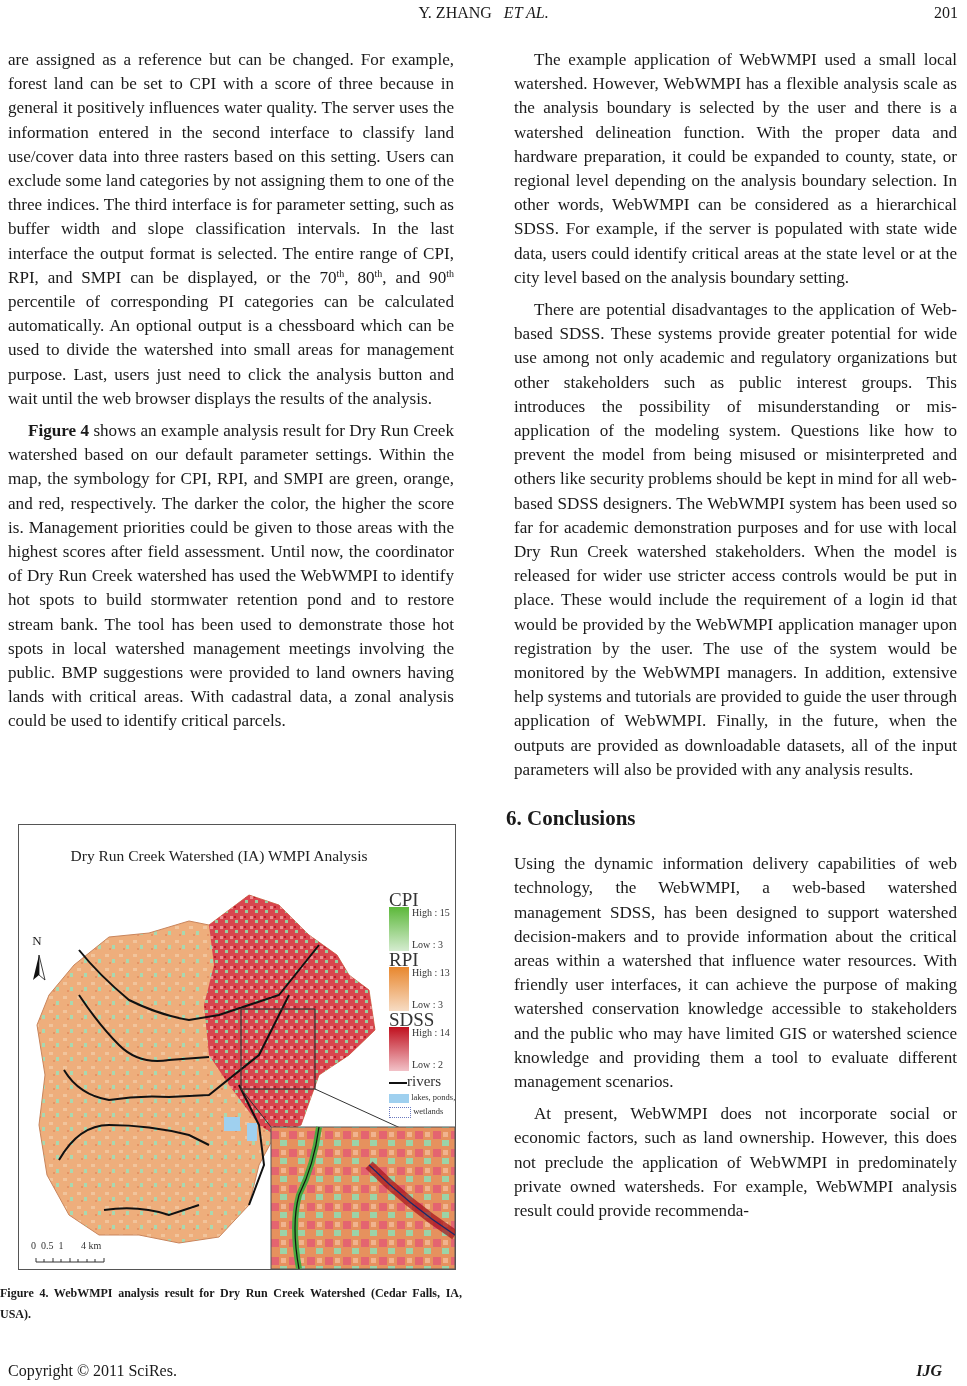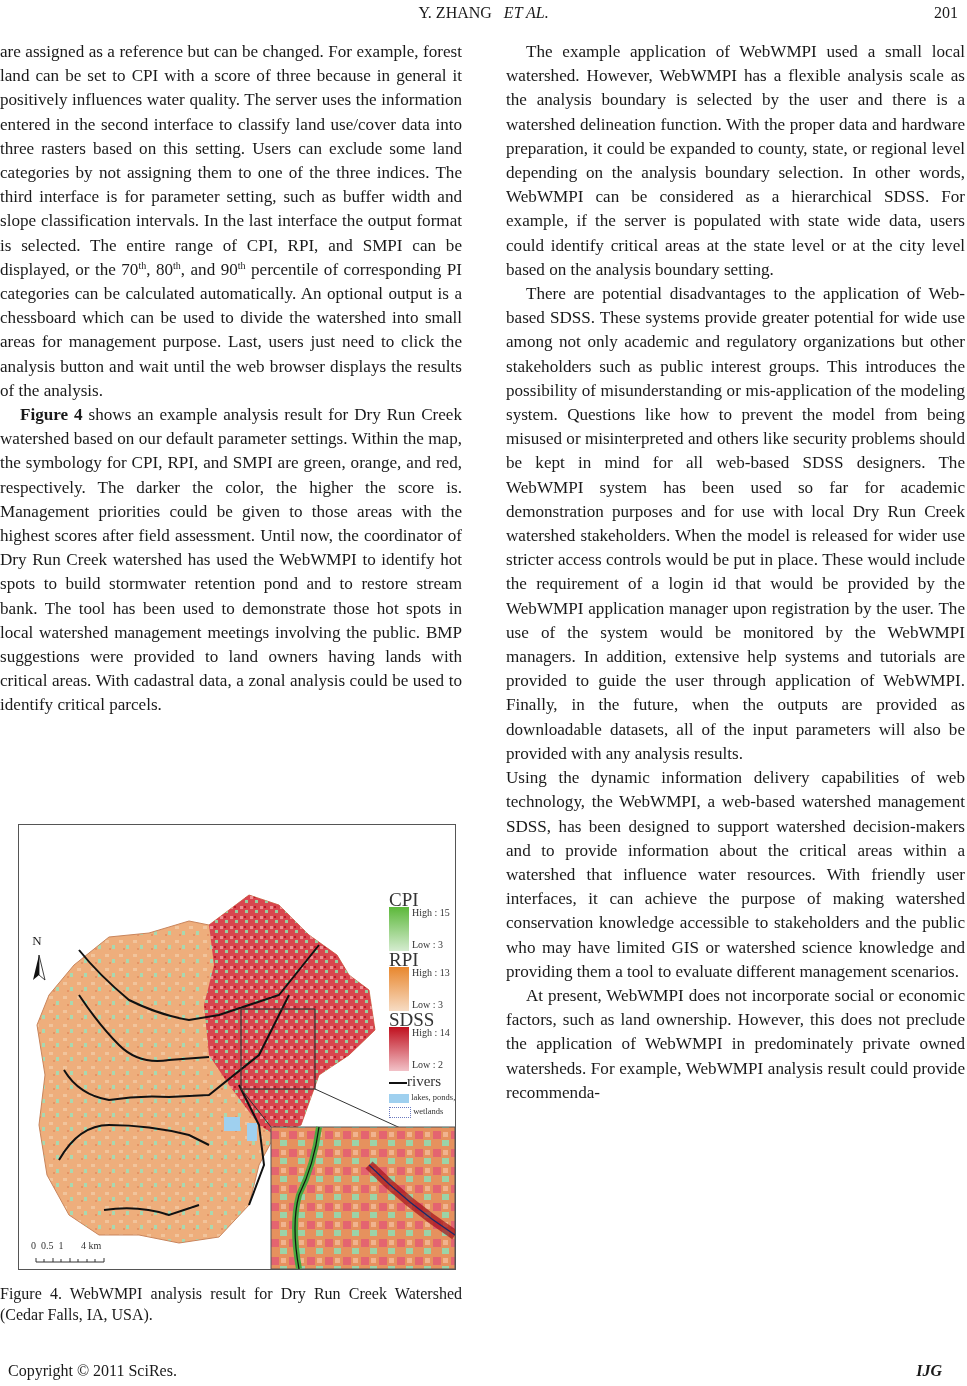--- a/index.html
+++ b/index.html
@@ -4,21 +4,21 @@
 <style>
   html, body { margin:0; padding:0; background:#fff; }
   body { width:967px; height:1386px; position:relative; overflow:hidden;
          font-family:"Liberation Serif", serif; color:#1a1a1a; }
   .header { position:absolute; top:0; left:0; width:967px; height:30px; }
   .header .authors { position:absolute; left:0; width:967px; top:4px; text-align:center; font-size:16px; }
   .header .authors i { font-style:italic; }
   .header .pagenum { position:absolute; right:9px; top:4px; font-size:16px;margin-left:20px; }
 
   .col { position:absolute; font-size:17.1px; line-height:24.2px; text-align:justify; }
-  .col p { margin:0; }
+  .col p { margin:8px; }
   .col p.indent { text-indent:20px; }
   .left { left:0; top:40px; width:462px; }
   .right { left:506px; top:40px; width:459px; }
 
   sup { font-size:10px; line-height:0; vertical-align:6px; }
   b.fig { font-weight:bold; }
 
   .section-heading { font-weight:bold; font-size:21px; margin:22px 0 20px 0; line-height:28px; }
 
   .figure { position:absolute; left:18px; top:824px; width:436px; height:444px;
@@ -29,21 +29,21 @@
   .legend .lg-title { font-size:19px; line-height:14px; }
   .legend .ramp { width:20px; height:44px; display:inline-block; vertical-align:top; }
   .legend .lg-row { position:relative; height:46px; }
   .legend .hi { position:absolute; left:23px; top:0; }
   .legend .lo { position:absolute; left:23px; top:32px; }
   .legend .misc { font-size:8.5px; line-height:14px; }
   .legend .rivers { font-size:15px; }
   .scalebar { position:absolute; left:12px; top:415px; font-size:10px; color:#333; }
   .north { position:absolute; left:10px; top:108px; font-size:13px; text-align:center; width:16px; }
 
-  .caption { position:absolute; left:0; top:1283px; width:462px; font-weight:normal; font-size:16px; line-height:21px; text-align:justify; }
+  .caption { position:absolute; left:0; top:1283px; width:462px; font-weight:bold; font-size:12px; line-height:21px; text-align:justify; }
 
   .footer-left { position:absolute; left:8px; top:1362px; font-size:16px; }
   .footer-right { position:absolute; right:25px; top:1362px; font-size:16px; font-weight:bold; font-style:italic; }
 </style>
 </head>
 <body>
 
 <div class="header">
   <div class="authors">
     <span>Y. ZHANG</span>&nbsp;&nbsp;&nbsp;<i>ET AL.</i>
@@ -115,20 +115,21 @@
       <line x1="34" y1="433" x2="34" y2="437"></line>
         <line x1="42" y1="434" x2="42" y2="437"></line>
       <line x1="51" y1="433" x2="51" y2="437"></line>
         <line x1="59" y1="434" x2="59" y2="437"></line>
       <line x1="68" y1="434" x2="68" y2="437"></line>
         <line x1="76" y1="434" x2="76" y2="437"></line>
       <line x1="85" y1="433" x2="85" y2="437"></line>
     </g>
   </svg>
 
+  <div class="map-title">Dry Run Creek Watershed (IA) WMPI Analysis</div>
   <div class="north">N</div>
 
   <div class="legend">
     <div class="lg-title">CPI</div>
     <div class="lg-row">
       <span class="ramp" style="background:linear-gradient(#5cb83a,#d5ecd0);"></span>
       <span class="hi">High : 15</span>
       <span class="lo">Low : 3</span>
     </div>
     <div class="lg-title">RPI</div>
@@ -151,18 +152,19 @@
   <div class="scalebar">
     <span>0</span>&nbsp;&nbsp;<span>0.5</span>&nbsp;&nbsp;<span>1</span>&nbsp;&nbsp;&nbsp;&nbsp;&nbsp;&nbsp;&nbsp;<span>4 km</span>
   </div>
 </div>
 
 <div class="caption">Figure 4. WebWMPI analysis result for Dry Run Creek Watershed (Cedar Falls, IA, USA).</div>
 
 <div class="col right">
   <p class="indent">The example application of WebWMPI used a small local watershed. However, WebWMPI has a flexible analysis scale as the analysis boundary is selected by the user and there is a watershed delineation function. With the proper data and hardware preparation, it could be expanded to county, state, or regional level depending on the analysis boundary selection. In other words, WebWMPI can be considered as a hierarchical SDSS. For example, if the server is populated with state wide data, users could identify critical areas at the state level or at the city level based on the analysis boundary setting.</p>
   <p class="indent">There are potential disadvantages to the application of Web-based SDSS. These systems provide greater potential for wide use among not only academic and regulatory organizations but other stakeholders such as public interest groups. This introduces the possibility of misunderstanding or mis-application of the modeling system. Questions like how to prevent the model from being misused or misinterpreted and others like security problems should be kept in mind for all web-based SDSS designers. The WebWMPI system has been used so far for academic demonstration purposes and for use with local Dry Run Creek watershed stakeholders. When the model is released for wider use stricter access controls would be put in place. These would include the requirement of a login id that would be provided by the WebWMPI application manager upon registration by the user. The use of the system would be monitored by the WebWMPI managers. In addition, extensive help systems and tutorials are provided to guide the user through application of WebWMPI. Finally, in the future, when the outputs are provided as downloadable datasets, all of the input parameters will also be provided with any analysis results.</p>
+  <div class="section-heading">6. Conclusions</div>
   <p>Using the dynamic information delivery capabilities of web technology, the WebWMPI, a web-based watershed management SDSS, has been designed to support watershed decision-makers and to provide information about the critical areas within a watershed that influence water resources. With friendly user interfaces, it can achieve the purpose of making watershed conservation knowledge accessible to stakeholders and the public who may have limited GIS or watershed science knowledge and providing them a tool to evaluate different management scenarios.</p>
   <p class="indent">At present, WebWMPI does not incorporate social or economic factors, such as land ownership. However, this does not preclude the application of WebWMPI in predominately private owned watersheds. For example, WebWMPI analysis result could provide recommenda-</p>
 </div>
 
 <div class="footer-left">Copyright © 2011 SciRes.</div>
 <div class="footer-right">IJG</div>
 
 </body></html>

